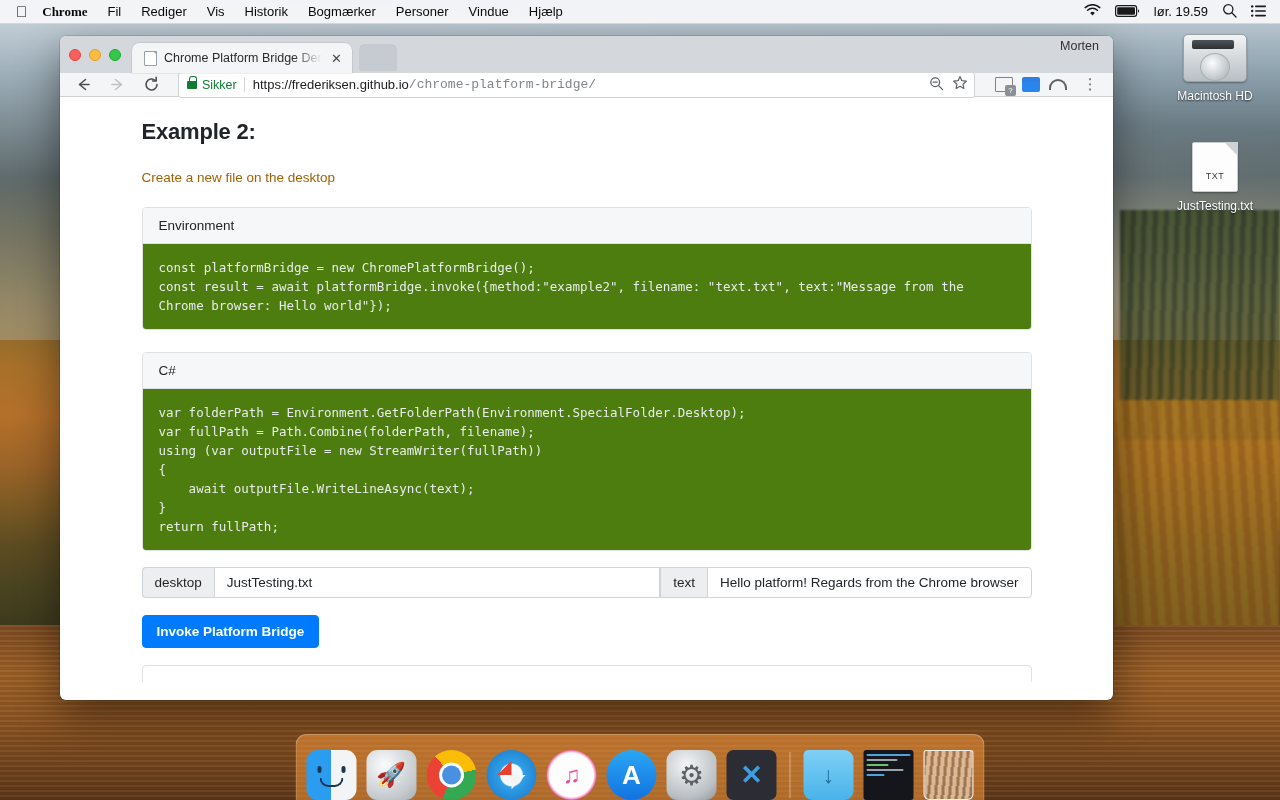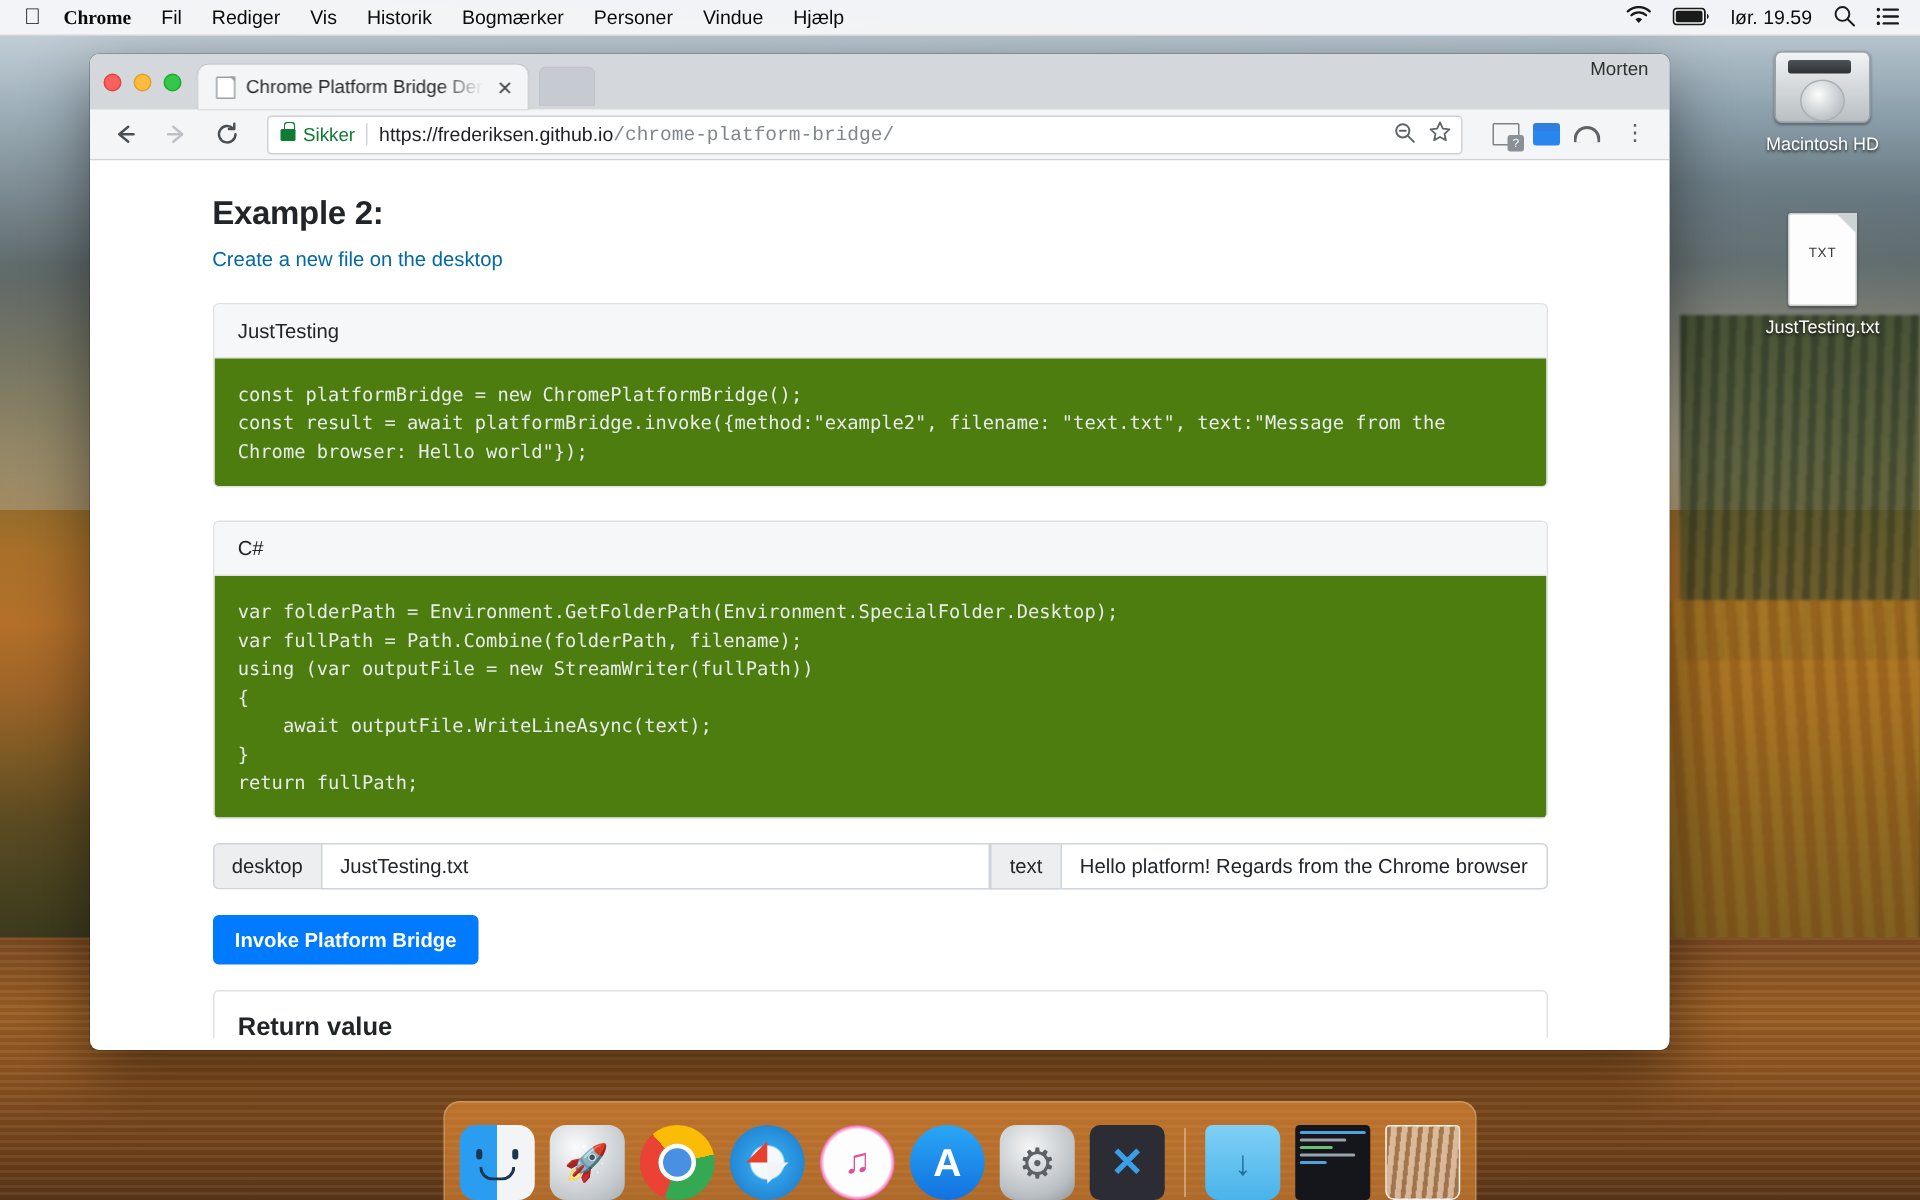--- a/index.html
+++ b/index.html
@@ -84,24 +84,24 @@
     background: linear-gradient(to bottom, #f2f4f5 0%, #d7dbdd 45%, #b9bfc2 100%);
     border: 1px solid #9aa1a5; position: relative;
     box-shadow: 0 1px 2px rgba(0,0,0,.35);
   }
   .hd-glyph:before { content:""; position:absolute; left:8px; top:5px; width:42px; height:9px;
     background: linear-gradient(to bottom,#4c5356,#2c3134); border-radius:2px; }
   .hd-glyph:after { content:""; position:absolute; left:16px; top:18px; width:28px; height:26px;
     border-radius:50%; background: radial-gradient(circle at 40% 35%, #fbfcfc, #c2c8cb 65%, #a7aeb1 100%);
     border:1px solid #a9b0b3; }
 
-  .txt-glyph { width: 46px; height: 62px; margin: 0 auto 6px;
+  .txt-glyph { width: 46px; height: 50px; margin: 0 auto 6px;
     background: #fdfdfd; border: 1px solid #c8ccce; border-radius: 2px;
     position: relative; box-shadow: 0 1px 2px rgba(0,0,0,.35);
-    display: flex; align-items: center; justify-content: center;
+    display: flex; align-items: flex-end; justify-content: center;
   }
   .txt-glyph:before { content:""; position:absolute; right:-1px; top:-1px;
     border-width: 0 14px 14px 0; border-style: solid;
     border-color: transparent #cdd2d4 transparent transparent; }
   .txt-glyph .ext { font-size: 9px; color: #3a3a3a; text-shadow: none; padding-bottom: 10px; letter-spacing: .5px; }
 
   
   .window {
     position: absolute; left: 60px; top: 36px; width: 1053px; height: 664px;
     border-radius: 6px 6px 6px 6px;
@@ -135,21 +135,21 @@
     border-width: 0 4px 4px 0; border-style: solid; border-color: transparent #9aa0a6 transparent transparent; }
   .tab .ttl { flex: 1; white-space: nowrap; overflow: hidden;
     -webkit-mask-image: linear-gradient(to right, #000 82%, transparent 100%);
     mask-image: linear-gradient(to right, #000 82%, transparent 100%); }
   .tab .tclose { font-size: 13px; color: #4a4a4a; line-height: 1; padding: 0 2px; }
   .tab-new { position: absolute; left: 300px; bottom: 3px; width: 36px; height: 25px;
     background: #c6cbd1; border-radius: 4px 4px 0 0; box-shadow: 0 0 0 .5px rgba(0,0,0,.12); }
   .profile { position: absolute; right: 14px; bottom: 20px; font-size: 12.5px; color: #303030; }
 
   .toolbar {
-    height: 34px; background: #f4f5f6; border-bottom: 1px solid #cfd2d5;
+    height: 24px; background: #f4f5f6; border-bottom: 1px solid #cfd2d5;
     display: flex; align-items: center; gap: 4px; padding: 0 8px;
   }
   .tb-btn { width: 30px; height: 30px; display: flex; align-items: center; justify-content: center;
     font-size: 17px; color: #5f6368; }
   .tb-btn.dim { color: #bdc1c6; }
   .omnibox {
     flex: 1; height: 26px; margin: 0 8px; background: #fff;
     border: 1px solid #cfd2d5; border-radius: 3px;
     display: flex; align-items: center; padding: 0 6px 0 8px;
     font-size: 13px; overflow: hidden;
@@ -167,21 +167,21 @@
   .ext-gmail:after { content:"?"; position:absolute; right:-4px; bottom:-5px; width:11px; height:11px;
     background: #8a9095; color:#fff; font-size:8px; line-height:11px; text-align:center; border-radius:2px; }
   .ext-blue { width: 18px; height: 15px; background: linear-gradient(to bottom,#2f7fe0 0 35%, #2a86ef 35% 100%); border-radius: 2px; }
   .ext-arc { width: 18px; height: 11px; border: 2px solid #5f6368; border-bottom: none; border-radius: 9px 9px 0 0; }
   .kebab { letter-spacing: 0; font-size: 15px; color: #5f6368; line-height: .7; text-align: center; width: 18px; }
 
   
   .page { height: 585px; background: #fff; overflow: hidden; padding: 22px 0 0 0; }
   .container { width: 890px; margin: 0 auto; }
   h1.example { font-size: 22px; font-weight: bold; color: #212529; letter-spacing: -.2px; }
-  .subtitle { font-size: 13.5px; color: #0369a1; margin-top: 10px; }
+  .subtitle { font-size: 13.5px; color: #a16207; margin-top: 25px; }
 
   .card { border: 1px solid #dfe2e5; border-radius: 4px; margin-top: 22px; overflow: hidden; }
   .card-head { background: #f6f7f8; border-bottom: 1px solid #dfe2e5; padding: 10px 16px; font-size: 13.5px; color: #212529; }
   .code {
     background: #4d7c0f; color: #e7ecea;
     font-family: "DejaVu Sans Mono", monospace; font-size: 12.5px; line-height: 19px;
     padding: 14px 16px; white-space: pre-wrap; word-break: break-word;
   }
 
   .inputrow { display: flex; margin-top: 16px; }
@@ -395,21 +395,21 @@
     </div>
   </div>
 
   <div class="page">
     <div class="container">
 
       <h1 class="example">Example 2:</h1>
       <div class="subtitle">Create a new file on the desktop</div>
 
       <div class="card">
-        <div class="card-head">JustTesting</div>
+        <div class="card-head">Environment</div>
         <div class="code">const platformBridge = new ChromePlatformBridge();
 const result = await platformBridge.invoke({method:"example2", filename: "text.txt", text:"Message from the Chrome browser: Hello world"});</div>
       </div>
 
       <div class="card">
         <div class="card-head">C#</div>
         <div class="code">var folderPath = Environment.GetFolderPath(Environment.SpecialFolder.Desktop);
 var fullPath = Path.Combine(folderPath, filename);
 using (var outputFile = new StreamWriter(fullPath))
 {

